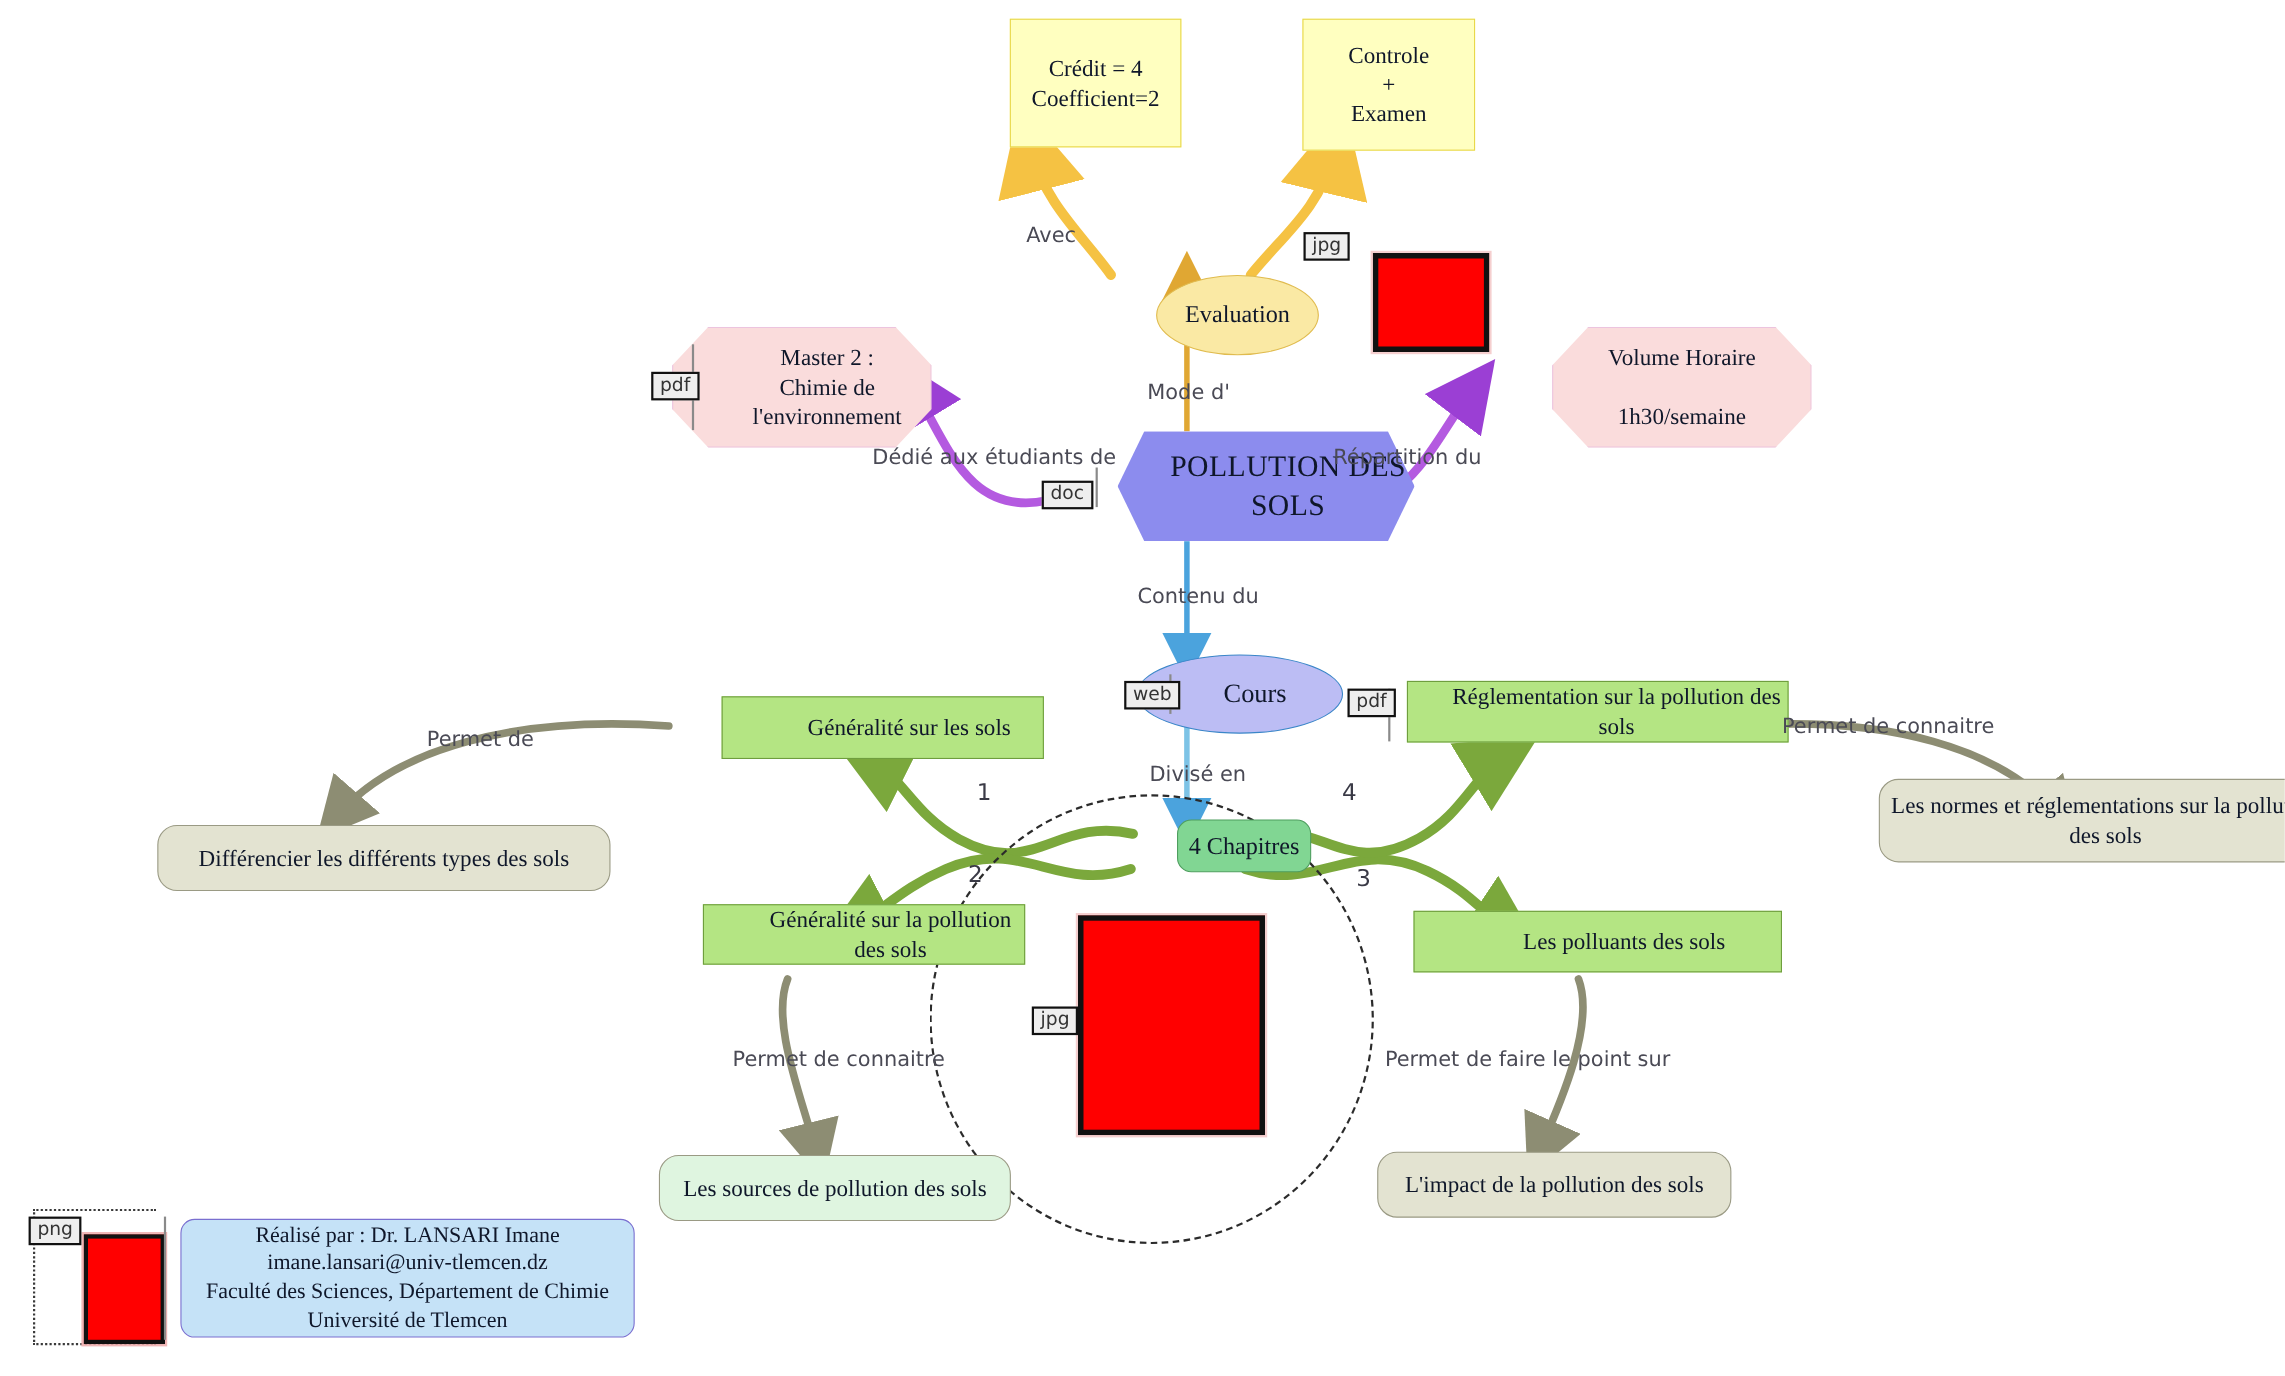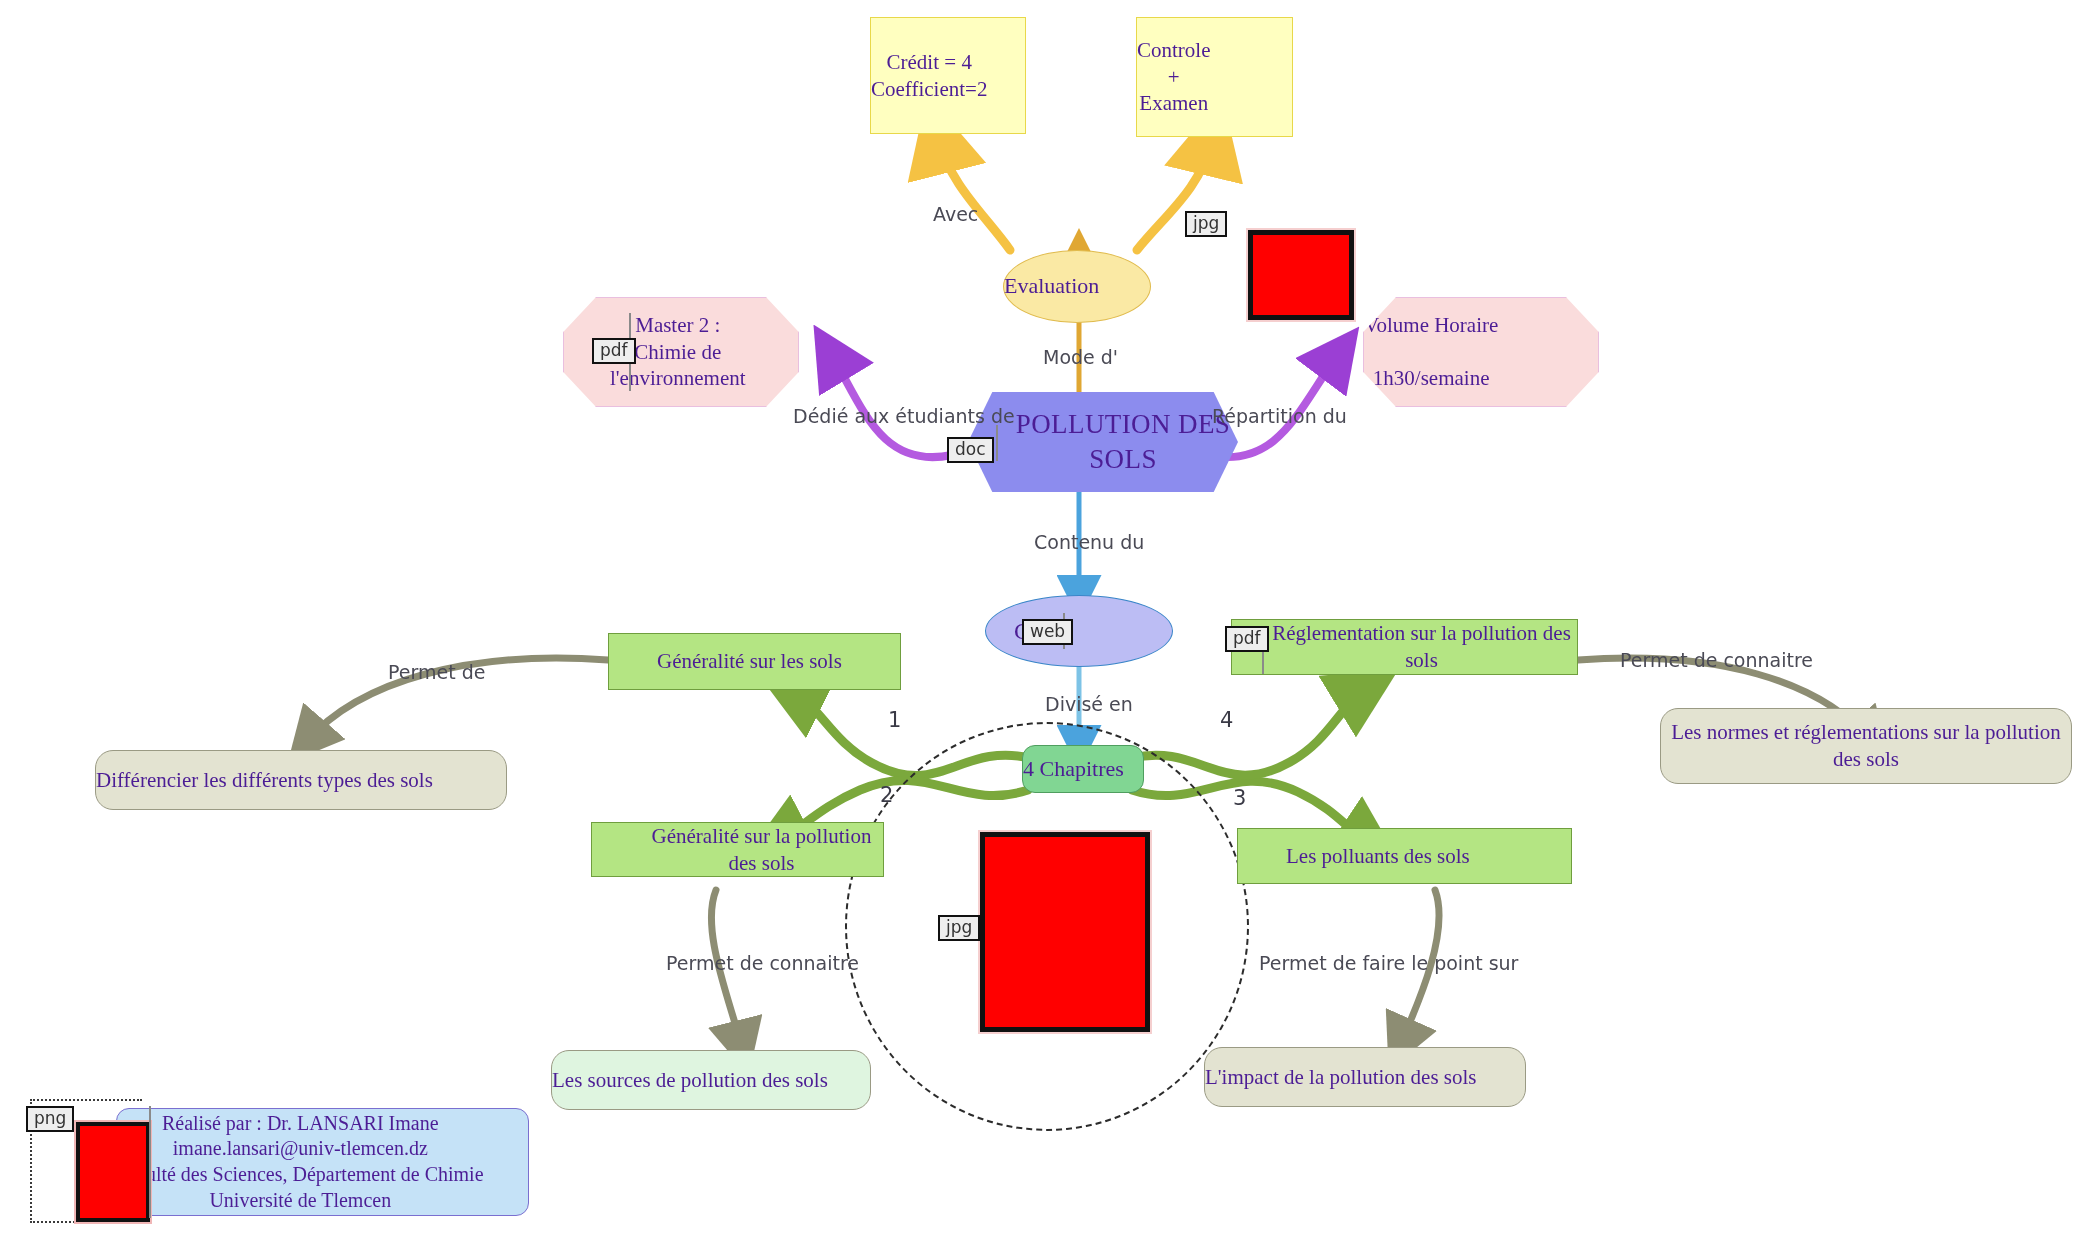--- a/index.html
+++ b/index.html
@@ -3,21 +3,21 @@
 <meta charset="utf-8">
 <style>
   html,body{margin:0;padding:0;background:#ffffff;}
   body{width:2077px;height:1251px;overflow:hidden;position:relative;
        font-family:"Liberation Serif", serif;}
 
   .stage{position:absolute;left:0;top:0;width:2077px;height:1251px;}
   svg.edges{position:absolute;left:0;top:0;width:2077px;height:1251px;pointer-events:none;}
 
   .node{position:absolute;box-sizing:border-box;display:flex;align-items:center;
-        justify-content:flex-start;text-align:center;color:#4c1d95;}
+        justify-content:center;text-align:center;color:#0f172a;margin-left:48px;}
   .node .txt{display:block;line-height:1.28;white-space:pre-line;}
 
   
   .rect-yellow{background:#ffffc0;border:1.6px solid #e8d84a;font-size:21px;}
 
   
   .ell-yellow{background:#fae9a4;border:1.6px solid #e0bb4e;border-radius:50%;font-size:22px;}
   
   .ell-blue{background:#bcbdf4;border:1.8px solid #3a86c8;border-radius:50%;font-size:24px;}
 

